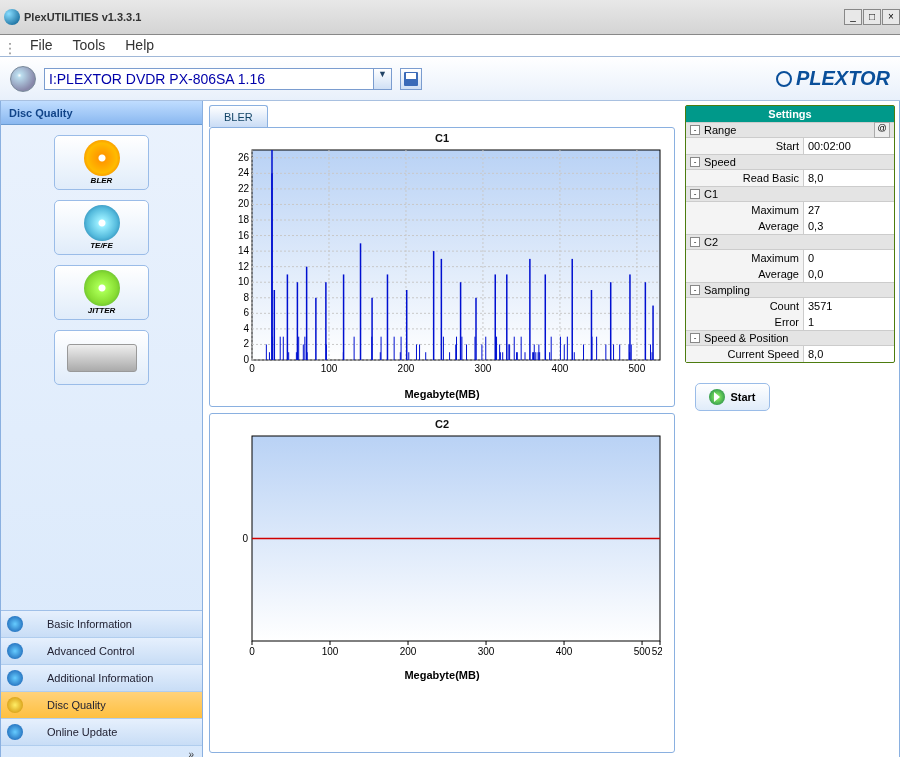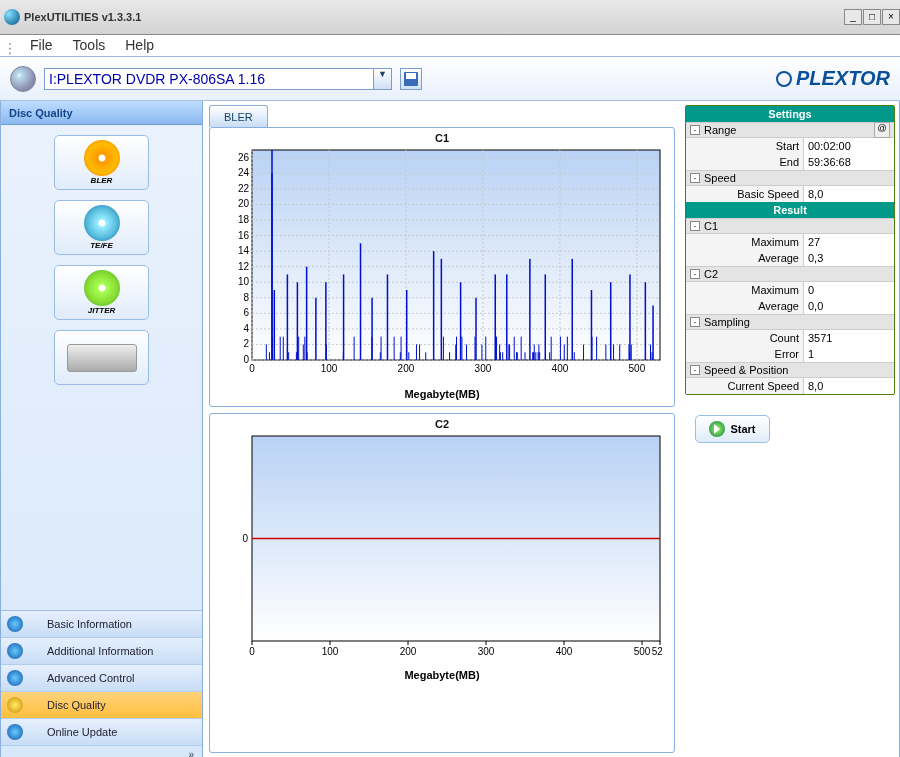--- a/index.html
+++ b/index.html
@@ -131,25 +131,25 @@
           <div class="drive-pic"></div>
         </div>
     </div>
     <div class="navlist">
       <div class="navitem">
           <div class="navicon"></div>
           <span>Basic Information</span>
         </div>
       <div class="navitem">
           <div class="navicon"></div>
-          <span>Additional Information</span>
+          <span>Advanced Control</span>
         </div>
       <div class="navitem">
           <div class="navicon"></div>
-          <span>Advanced Control</span>
+          <span>Additional Information</span>
         </div>
       <div class="navitem active">
           <div class="navicon y"></div>
           <span>Disc Quality</span>
         </div>
       <div class="navitem">
           <div class="navicon"></div>
           <span>Online Update</span>
         </div>
       <div class="chevron">»</div>
@@ -351,34 +351,29 @@
       <div class="band">Settings</div>
       <div class="section">
           <div class="sq">-</div>
           <span>Range</span>
           <div class="at">@</div>
         </div>
       <div class="kv">
           <div class="k">Start</div>
           <div class="v">00:02:00</div>
         </div>
-      <div class="kv">
-          <div class="k">End</div>
-          <div class="v">59:36:68</div>
-        </div>
       <div class="section">
           <div class="sq">-</div>
           <span>Speed</span>
         </div>
       <div class="kv">
-          <div class="k">Basic Speed</div>
+          <div class="k">Read Basic</div>
           <div class="v">8,0</div>
         </div>
 
-      <div class="band">Result</div>
       <div class="section">
           <div class="sq">-</div>
           <span>C1</span>
         </div>
       <div class="kv">
           <div class="k">Maximum</div>
           <div class="v">27</div>
         </div>
       <div class="kv">
           <div class="k">Average</div>

